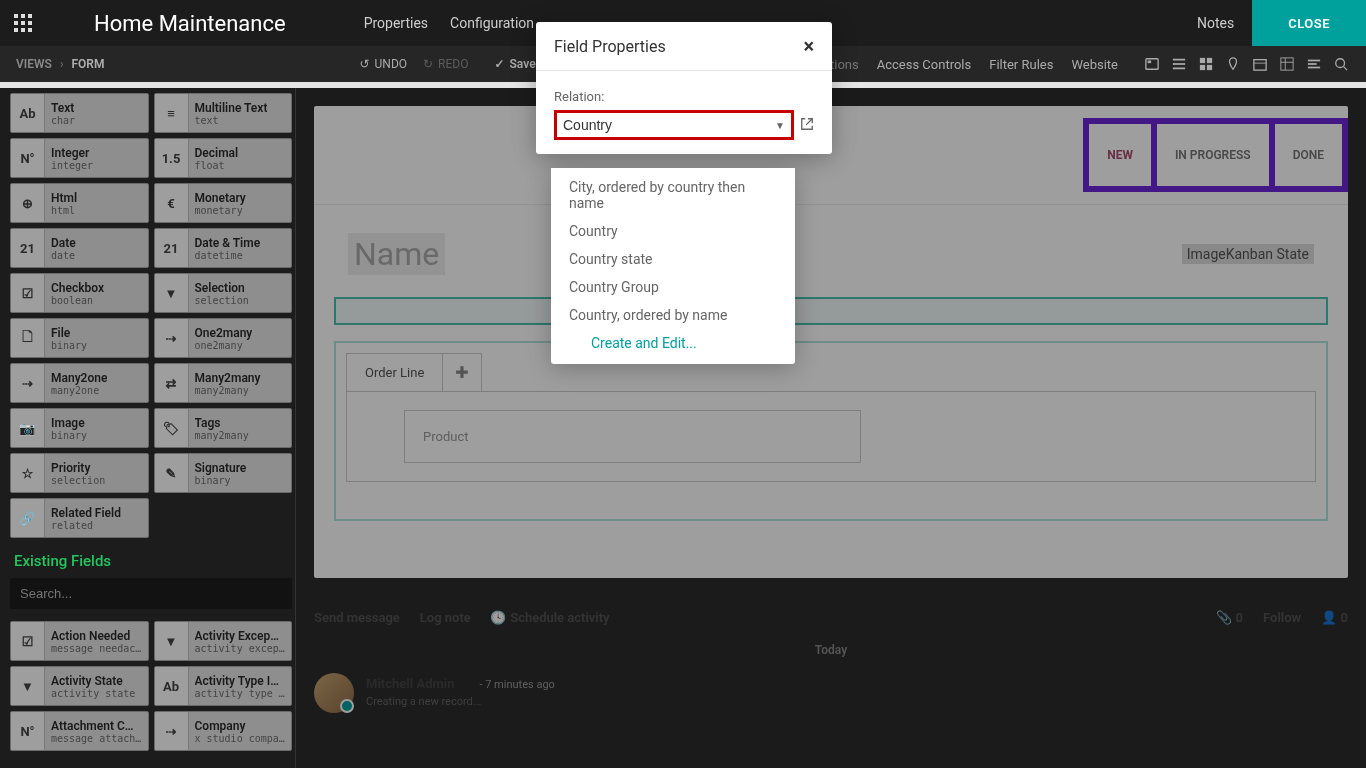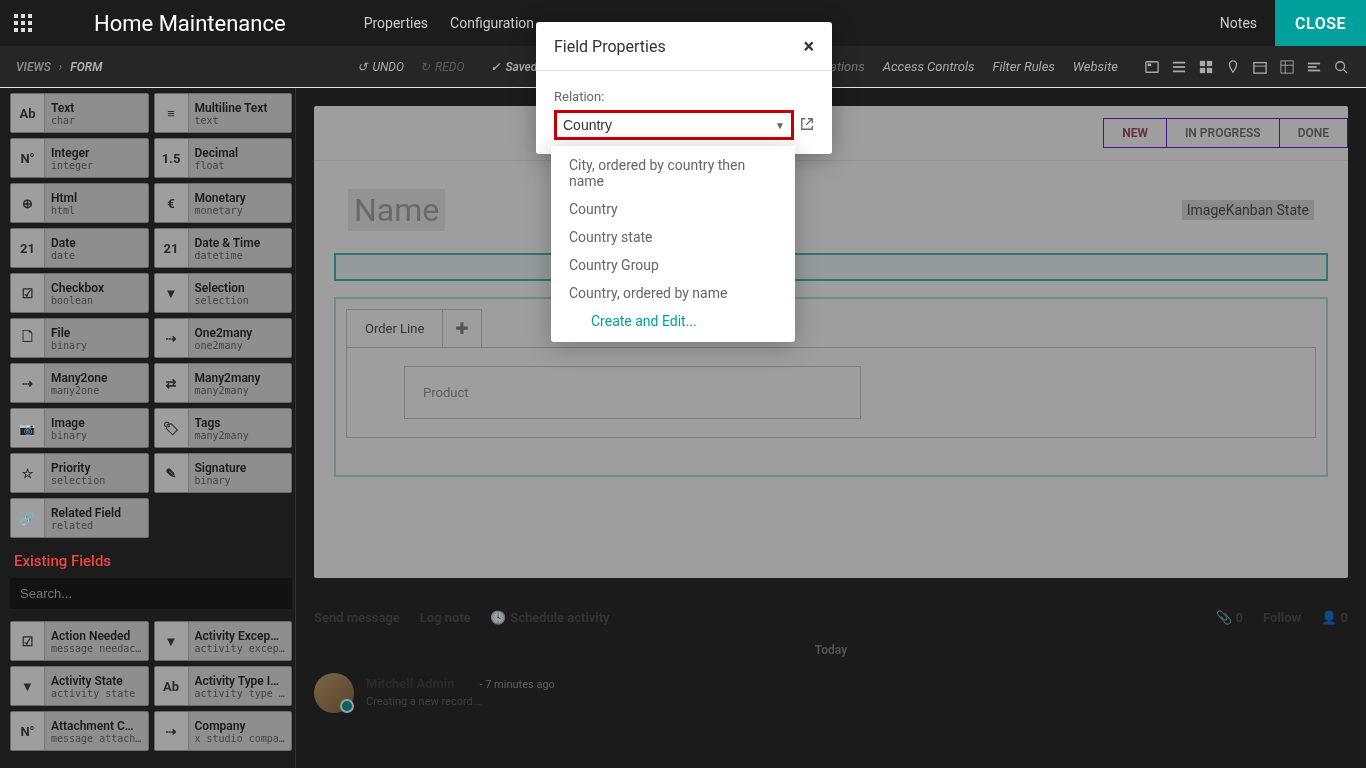--- a/index.html
+++ b/index.html
@@ -8,24 +8,24 @@
 
 .topbar { height: 46px; background: #1c1c1c; display: flex; align-items: center; padding: 0 0 0 0; gap: 28px; }
 .apps-icon { width: 46px; height: 46px; display: flex; align-items: center; justify-content: center; color: #ddd; cursor: pointer; }
 .apps-icon svg { width: 18px; height: 18px; }
 .app-title { color: #fff; font-size: 22px; font-weight: 400; margin-left: 20px; margin-right: 50px; }
 .topmenu { display: flex; gap: 22px; }
 .topmenu-item { color: #ccc; font-size: 14px; cursor: pointer; }
 .spacer { flex: 1; }
 .right-actions { display: flex; align-items: center; gap: 18px; padding-right: 0; }
 .notes-link { color: #ccc; font-size: 14px; cursor: pointer; }
-.close-btn { background: #00a09d; color: #fff; padding: 0 20px; height: 46px; display: flex; align-items: center; font-size: 16px; font-weight: 600; cursor: pointer; letter-spacing: 0.5px; }
-
-
-.secondbar { height: 42px; background: #262626; display: flex; align-items: center; padding: 0 16px; border-bottom: 1px solid #e5e5e5; font-style: italic; }
+.close-btn { background: #00a09d; color: #fff; padding: 0 36px; height: 46px; display: flex; align-items: center; font-size: 13px; font-weight: 600; cursor: pointer; letter-spacing: 0.5px; }
+
+
+.secondbar { height: 42px; background: #262626; display: flex; align-items: center; padding: 0 16px; border-bottom: 6px solid #e5e5e5; }
 .breadcrumb { display: flex; gap: 8px; font-size: 12px; font-weight: 600; }
 .bc-item { color: #888; cursor: pointer; }
 .bc-sep { color: #666; }
 .bc-current { color: #b0b0b0; }
 .undo-redo { margin-left: 255px; display: flex; align-items: center; gap: 16px; color: #aaa; font-size: 12px; }
 .ur-item { display: flex; align-items: center; gap: 5px; cursor: pointer; }
 .ur-disabled { opacity: 0.4; }
 .saved { display: flex; align-items: center; gap: 5px; color: #aaa; font-size: 12px; font-weight: 600; margin-left: 10px; }
 .viewtabs { margin-left: auto; display: flex; gap: 18px; color: #aaa; font-size: 13px; }
 .viewtab { cursor: pointer; }
@@ -38,31 +38,31 @@
 .sidebar::-webkit-scrollbar { width: 8px; }
 .sidebar::-webkit-scrollbar-thumb { background: #555; }
 
 .field-palette { display: grid; grid-template-columns: 1fr 1fr; gap: 5px; }
 .field-box { background: #8e8e8e; border: 1px solid #6a6a6a; border-radius: 2px; display: flex; height: 40px; overflow: hidden; cursor: grab; }
 .field-icon { width: 34px; background: #9e9e9e; display: flex; align-items: center; justify-content: center; font-size: 13px; font-weight: 700; color: #2a2a2a; border-right: 1px solid #7a7a7a; flex-shrink: 0; }
 .field-labels { padding: 4px 6px; display: flex; flex-direction: column; justify-content: center; overflow: hidden; min-width: 0; }
 .field-name { font-size: 12px; font-weight: 600; color: #1a1a1a; white-space: nowrap; overflow: hidden; text-overflow: ellipsis; }
 .field-tech { font-size: 10px; font-family: monospace; color: #444; white-space: nowrap; overflow: hidden; text-overflow: ellipsis; }
 
-.section-title { color: #ef4444; font-size: 15px; font-weight: 500; margin: 14px 0 8px 4px; }
+.section-title { color: #22c55e; font-size: 15px; font-weight: 500; margin: 14px 0 8px 4px; }
 .search-input { width: 100%; background: #121212; border: none; padding: 8px 10px; color: #ccc; font-size: 13px; border-radius: 2px; margin-bottom: 12px; }
 
 
 .canvas { flex: 1; background: #2c2c2c; overflow: auto; position: relative; padding: 18px 18px 0 18px; }
 .canvas-overlay { position: absolute; inset: 0; background: rgba(0,0,0,0.38); z-index: 5; pointer-events: none; }
 .form-area { background: #fff; border-radius: 2px; min-height: 472px; position: relative; }
 
 .status-row { display: flex; justify-content: flex-end; padding: 12px 0 12px 0; }
 .status-steps { display: flex; }
-.status-step { padding: 7px 18px; font-size: 12px; font-weight: 600; color: #777; background: #fff; border: 1px solid #6d28d9; position: relative; }
+.status-step { padding: 24px 18px; font-size: 12px; font-weight: 600; color: #777; background: #fff; border: 6px solid #6d28d9; position: relative; }
 .status-step:not(:first-child) { border-left: none; }
 .status-active { color: #a94e6e; font-weight: 700; }
 
 .form-inner { margin: 28px 14px 0 14px; }
 .name-row { display: flex; align-items: center; justify-content: space-between; padding: 0 20px 22px 20px; }
 .name-placeholder { font-size: 32px; color: #aaa; background: #eee; padding: 2px 6px; }
 .image-kanban { font-size: 14px; color: #555; background: #ddd; padding: 2px 5px; }
 
 .drop-zone { margin: 0 6px; border: 2px solid #4cc0ae; height: 28px; background: #f0fbf9; }
 
@@ -91,21 +91,21 @@
 .modal-close { font-size: 20px; color: #333; cursor: pointer; font-weight: bold; line-height: 1; }
 .modal-body { padding: 18px 18px 14px 18px; }
 .modal-label { font-size: 13px; color: #666; margin-bottom: 6px; }
 .relation-field { display: flex; align-items: center; gap: 6px; }
 .relation-input-wrap { border: 3px solid #c60000; padding: 0; flex: 1; display: flex; align-items: center; }
 .relation-input { border: none; padding: 4px 6px; font-size: 14px; color: #333; flex: 1; outline: none; width: 100%; }
 .dropdown-caret { color: #666; font-size: 10px; padding: 0 6px; cursor: pointer; }
 .external-link { color: #666; cursor: pointer; }
 
 
-.dd-list { position: absolute; left: 551px; top: 146px; width: 244px; background: #fff; border-radius: 0 0 3px 3px; box-shadow: 0 4px 24px rgba(0,0,0,0.25); z-index: 35; padding: 5px 0; }
+.dd-list { position: absolute; left: 551px; top: 168px; width: 244px; background: #fff; border-radius: 0 0 3px 3px; box-shadow: 0 4px 24px rgba(0,0,0,0.25); z-index: 35; padding: 5px 0; }
 .dd-item { padding: 6px 18px; font-size: 14px; color: #666; cursor: pointer; }
 .dd-create { padding: 6px 18px 8px 40px; font-size: 14px; color: #00a09d; cursor: pointer; }
 
 .icon-sm { width: 14px; height: 14px; }
 </style>
 </head>
 <body>
 
 <div class="topbar">
   <div class="apps-icon">

